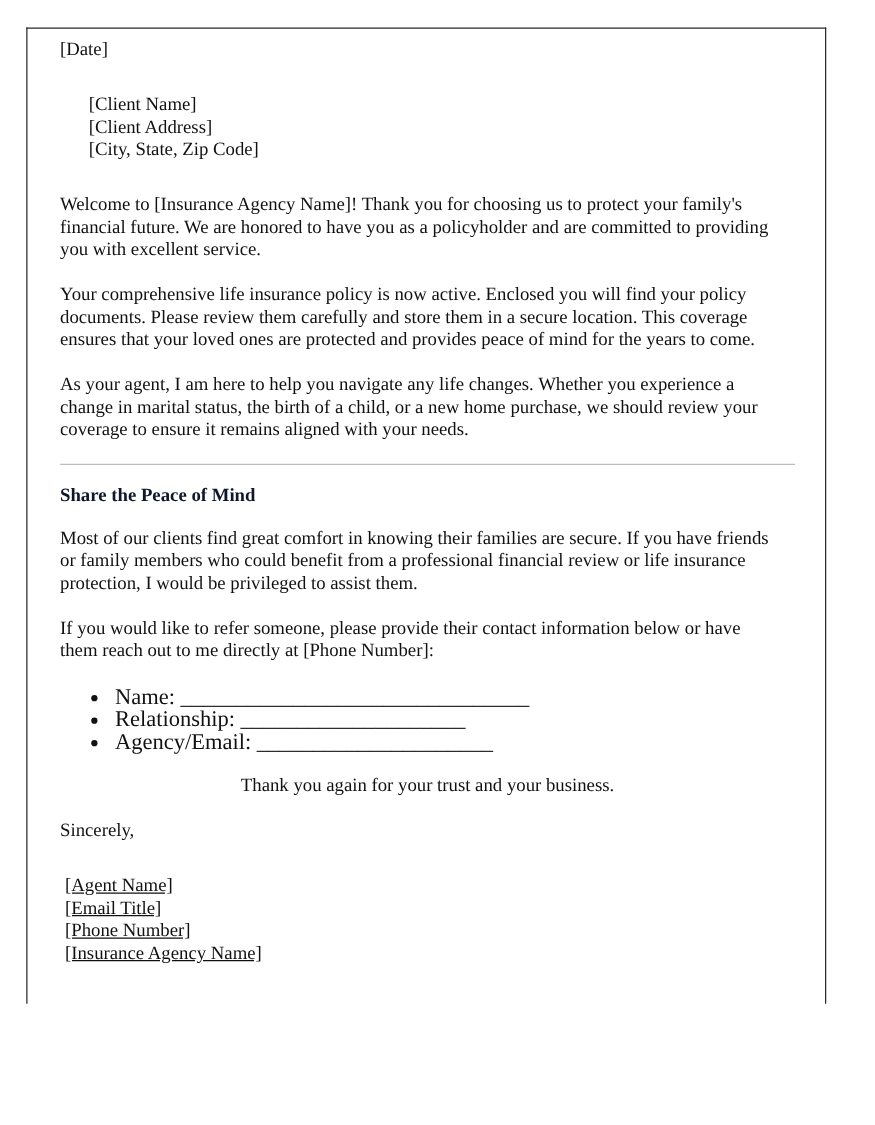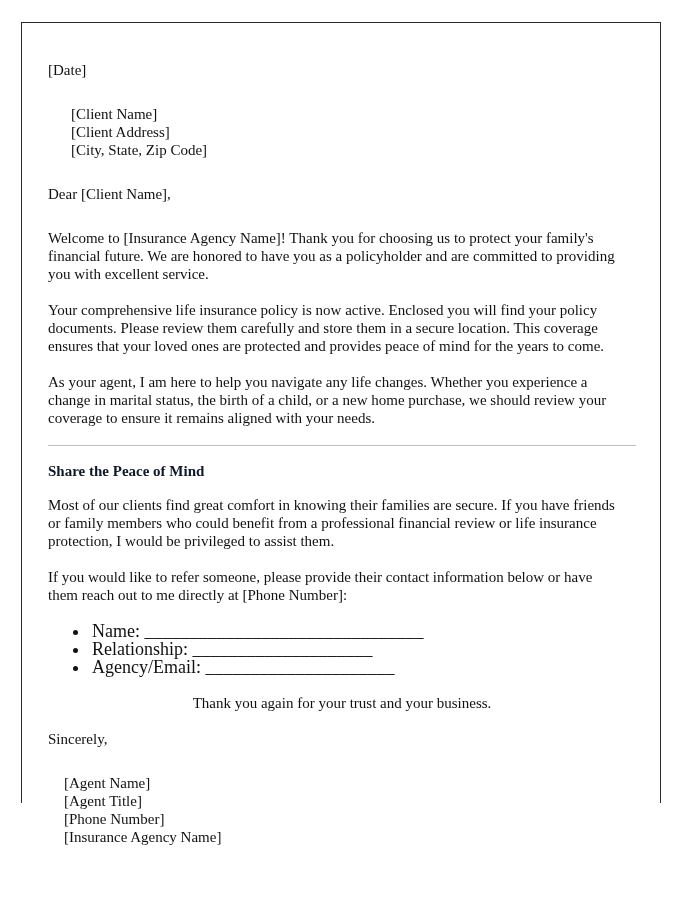--- a/index.html
+++ b/index.html
@@ -25,21 +25,21 @@
     border-right: 1px solid #2b2b2b;
     border-top: 1px solid #2b2b2b;
     border-bottom: none;
     box-sizing: border-box;
     background: #ffffff;
   }
 
   .letter-body {
     position: absolute;
     left: 26px;
-    top: 38px;
+    top: 8px;
     width: 588px;
   }
 
   .block {
     font-size: 15px;
     line-height: 18px;
     color: #111111;
   }
 
   .date-line {
@@ -94,41 +94,41 @@
   .closing {
     margin: 0 0 18px 0;
     text-align: center;
   }
 
   .signoff {
     margin: 0 0 26px 0;
   }
 
   .signature-block {
-    margin: 16px;
+    margin: 4px;
+    text-decoration: underline;
   }
   .signature-block .sig-line {
     display: block;
   }
 </style>
 </head>
 <body>
 
 <div class="page-frame">
   <div class="letter-body">
 
     <div class="block date-line">[Date]</div>
 
     <div class="block address-block">
       <span class="addr-line">[Client Name]</span>
       <span class="addr-line">[Client Address]</span>
       <span class="addr-line">[City, State, Zip Code]</span>
     </div>
 
-    <div class="block salutation">Dear [Client Name],</div>
 
     <p class="block para">Welcome to [Insurance Agency Name]! Thank you for choosing us to protect your family's financial future. We are honored to have you as a policyholder and are committed to providing you with excellent service.</p>
     <p class="block para">Your comprehensive life insurance policy is now active. Enclosed you will find your policy documents. Please review them carefully and store them in a secure location. This coverage ensures that your loved ones are protected and provides peace of mind for the years to come.</p>
     <p class="block para">As your agent, I am here to help you navigate any life changes. Whether you experience a change in marital status, the birth of a child, or a new home purchase, we should review your coverage to ensure it remains aligned with your needs.</p>
 
     <hr class="divider">
 
     <div class="section-heading">Share the Peace of Mind</div>
 
     <p class="block para">Most of our clients find great comfort in knowing their families are secure. If you have friends or family members who could benefit from a professional financial review or life insurance protection, I would be privileged to assist them.</p>
@@ -139,19 +139,19 @@
       <li>Relationship: ____________________</li>
       <li>Agency/Email: _____________________</li>
     </ul>
 
     <p class="block closing">Thank you again for your trust and your business.</p>
 
     <div class="block signoff">Sincerely,</div>
 
     <div class="block signature-block">
       <span class="sig-line">[Agent Name]</span>
-      <span class="sig-line">[Agent Title]</span>
+      <span class="sig-line">[Email Title]</span>
       <span class="sig-line">[Phone Number]</span>
       <span class="sig-line">[Insurance Agency Name]</span>
     </div>
 
   </div>
 </div>
 
 </body></html>

